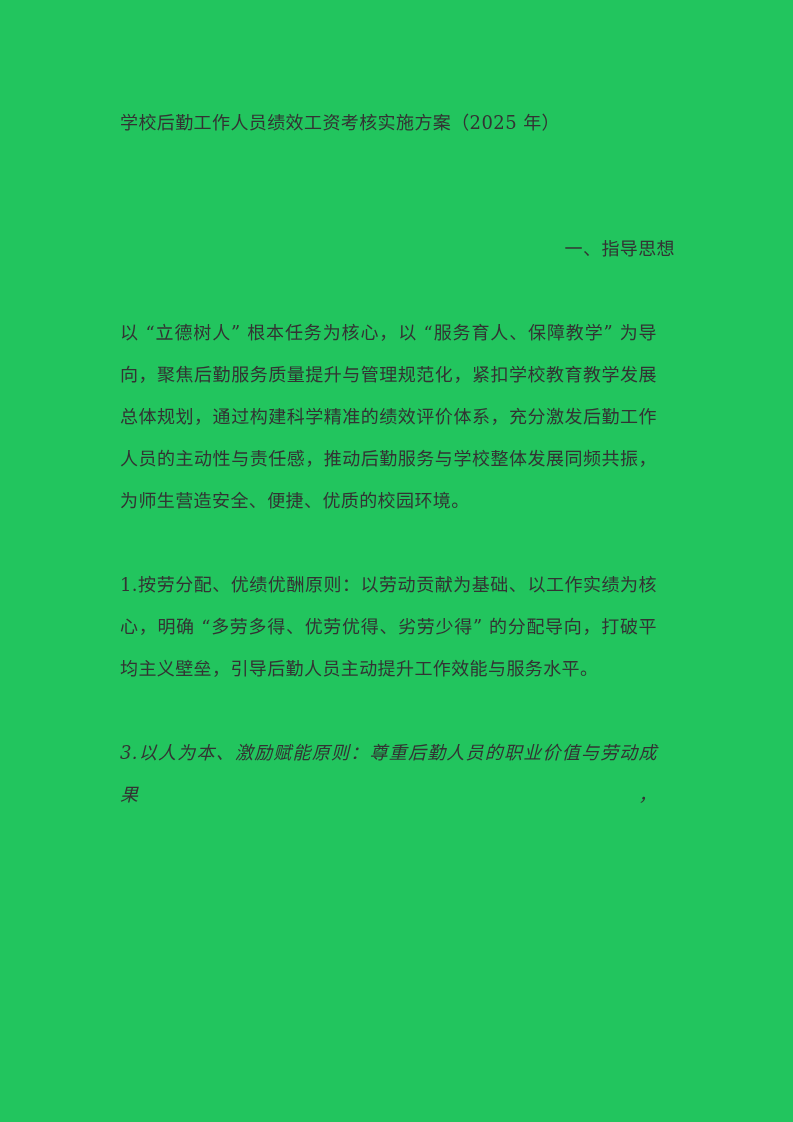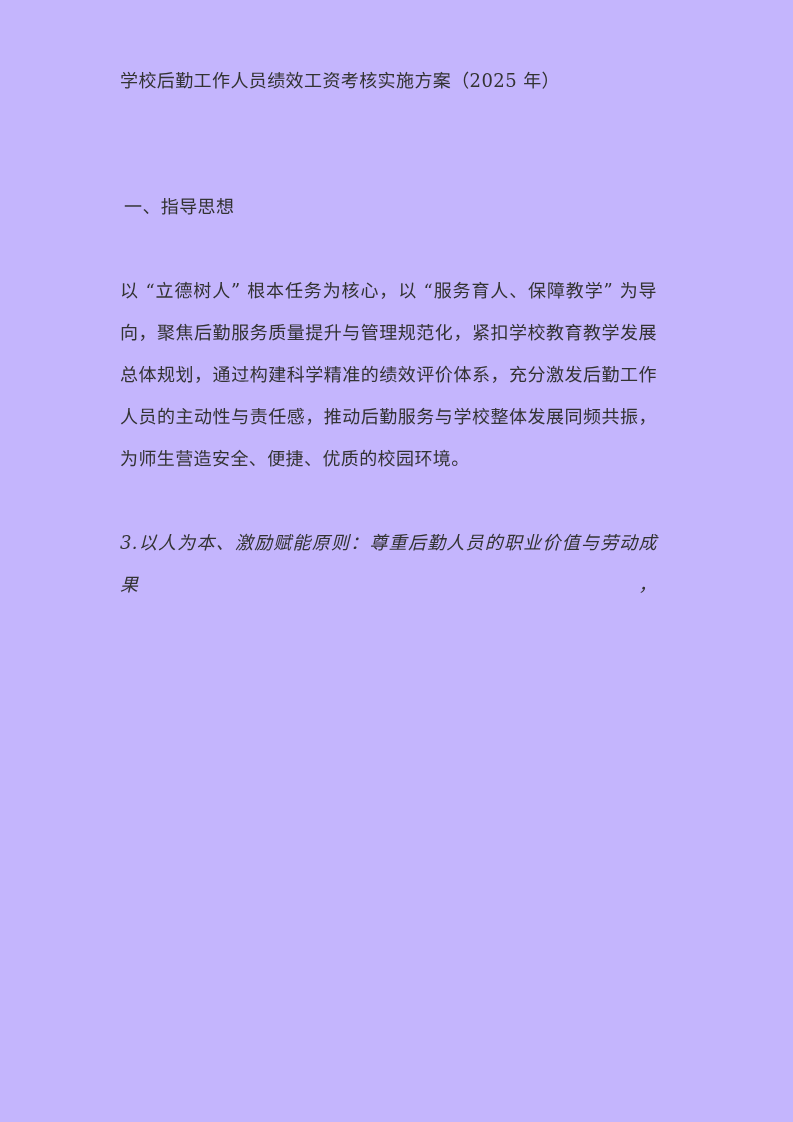--- a/index.html
+++ b/index.html
@@ -6,37 +6,37 @@
   html, body {
     margin: 0;
     padding: 0;
     background: #ffffff;
   }
   .page {
     position: relative;
     width: 793px;
     height: 1122px;
     box-sizing: border-box;
-    background: #c4b5fd;
+    background: #22c55e;
     color: #333333;
-    padding: 60px 118px 0 120px;
+    padding: 102px 118px 0 120px;
     font-family: "DejaVu Serif", "Liberation Serif", serif;
     font-size: 18px;
     line-height: 42px;
     letter-spacing: 0.4px;
     overflow: hidden;
   }
   .doc-title {
     margin: 0 0 84px 0;
     text-align: left;
     white-space: nowrap;
   }
   .doc-heading {
     margin: 0 0 42px 4px;
-    text-align: left;
+    text-align: right;
   }
   .doc-para {
     margin: 0 18px 42px 0;
     text-align: justify;
     text-justify: inter-character;
   }
   .doc-para.fill-last {
     text-align-last: justify;
     font-style: italic;
   }
@@ -45,16 +45,17 @@
 <body>
 
 <div class="page">
   <p class="doc-title">学校后勤工作人员绩效工资考核实施方案（2025 年）</p>
 
   <p class="doc-heading">一、指导思想</p>
 
   <p class="doc-para">以 “立德树人” 根本任务为核心，以 “服务育人、保障教学” 为导向，聚焦后勤服务质量提升与管理规范化，紧扣学校教育教学发展总体规划，通过构建科学精准的绩效评价体系，充分激发后勤工作人员的主动性与责任感，推动后勤服务与学校整体发展同频共振，为师生营造安全、便捷、优质的校园环境。</p>
 
 
+  <p class="doc-para">1.按劳分配、优绩优酬原则：以劳动贡献为基础、以工作实绩为核心，明确 “多劳多得、优劳优得、劣劳少得” 的分配导向，打破平均主义壁垒，引导后勤人员主动提升工作效能与服务水平。</p>
 
 
   <p class="doc-para fill-last">3.以人为本、激励赋能原则：尊重后勤人员的职业价值与劳动成果，</p>
 </div>
 
 </body></html>

